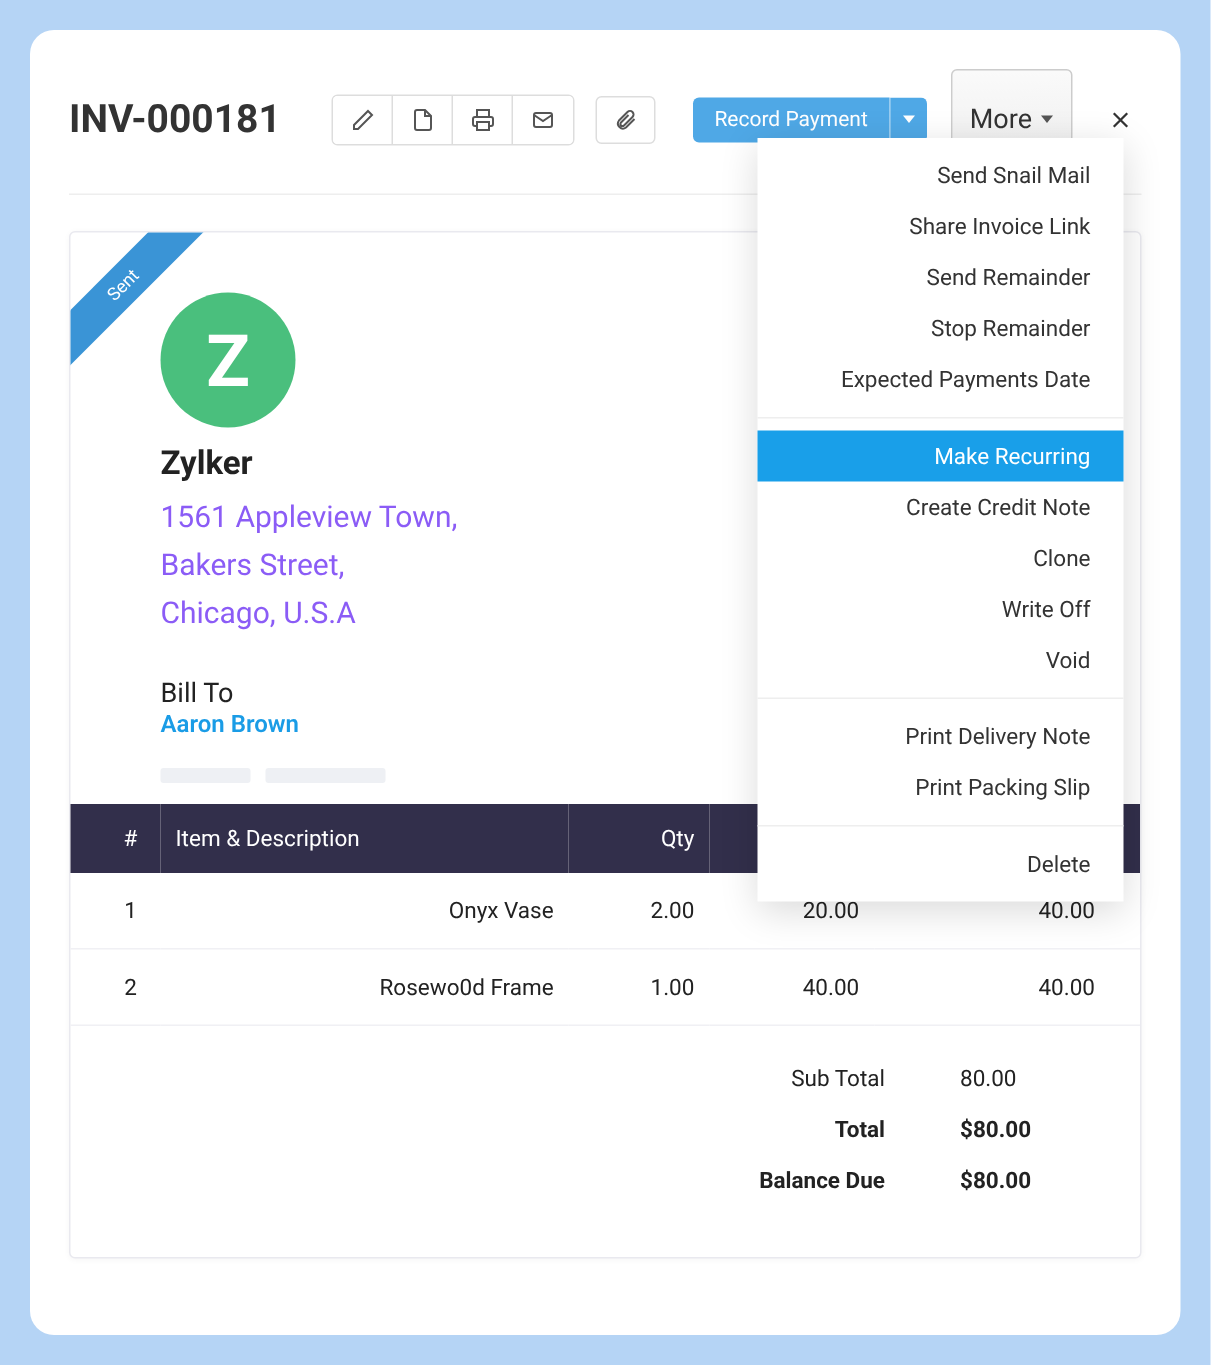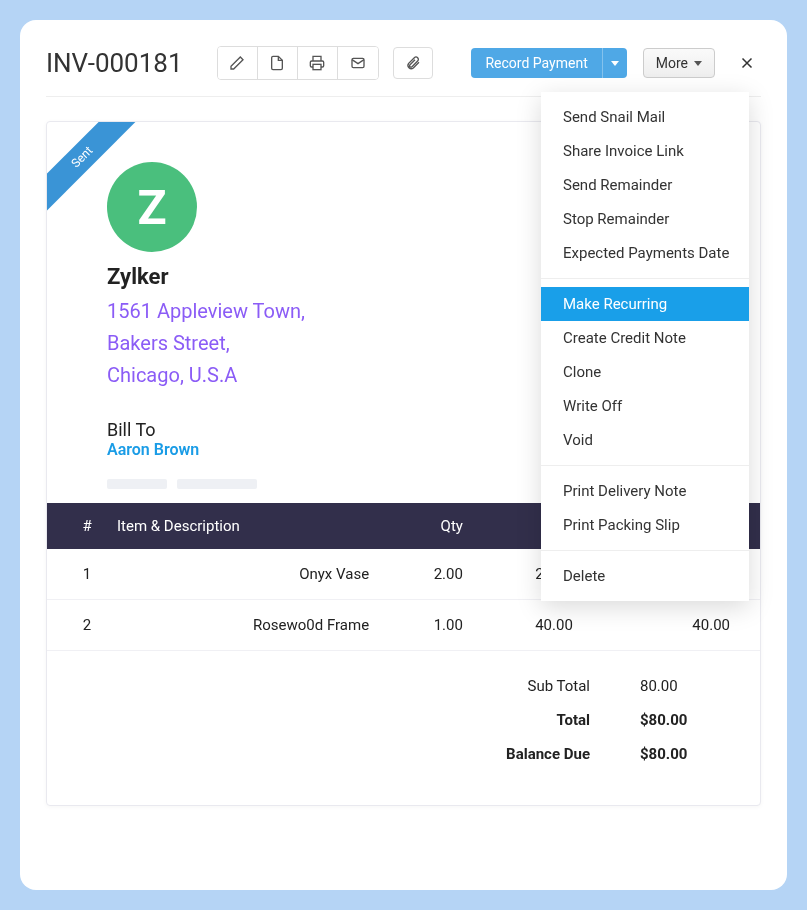--- a/index.html
+++ b/index.html
@@ -22,21 +22,21 @@
   .header {
     display: flex;
     align-items: center;
     gap: 8px;
     padding-bottom: 16px;
     border-bottom: 1px solid #eee;
   }
   .invoice-title {
     font-size: 26px;
     color: #333;
-    font-weight: 400;
+    font-weight: 700;
     flex: 0 0 auto;
     margin-right: 26px;
   }
   .icon-btn-group {
     display: flex;
     border: 1px solid #ddd;
     border-radius: 4px;
     overflow: hidden;
   }
   .icon-btn {
@@ -84,22 +84,22 @@
   .record-payment-btn .caret span {
     width: 0; height: 0;
     border-left: 4px solid transparent;
     border-right: 4px solid transparent;
     border-top: 5px solid #fff;
   }
   .more-btn {
     background: linear-gradient(#fafafa,#eee);
     border: 1px solid #ccc;
     border-radius: 4px;
-    padding: 6px 12px;
-    font-size: 14px;
+    padding: 22px 12px;
+    font-size: 18px;
     color: #333;
     display: flex;
     align-items: center;
     gap: 6px;
     margin-left: 8px;
     cursor: pointer;
   }
   .more-btn .caret-down {
     width: 0; height: 0;
     border-left: 4px solid transparent;
@@ -116,25 +116,26 @@
     color: #333;
     font-size: 20px;
   }
   .spacer { flex: 1 1 auto; }
 
   
   .more-menu {
     position: absolute;
     top: 72px;
     right: 38px;
-    width: 208px;
+    width: 244px;
     background: #fff;
     box-shadow: 0 6px 24px rgba(0,0,0,0.15);
     z-index: 50;
     padding: 8px 0;
+    text-align: right;
   }
   .more-menu .menu-item {
     padding: 8px 22px;
     font-size: 15px;
     color: #333;
     cursor: pointer;
     white-space: nowrap;
   }
   .more-menu .menu-item.highlight {
     background: #199fe9;

